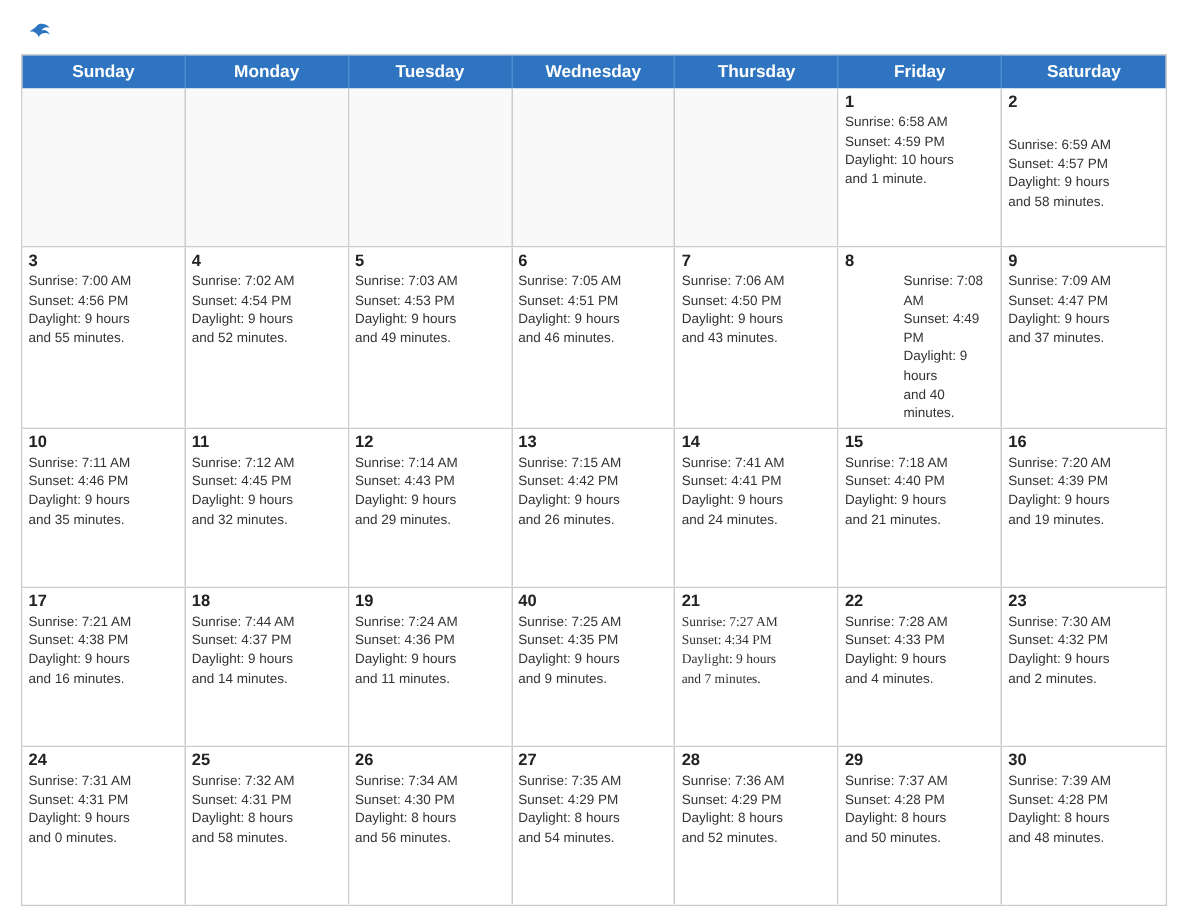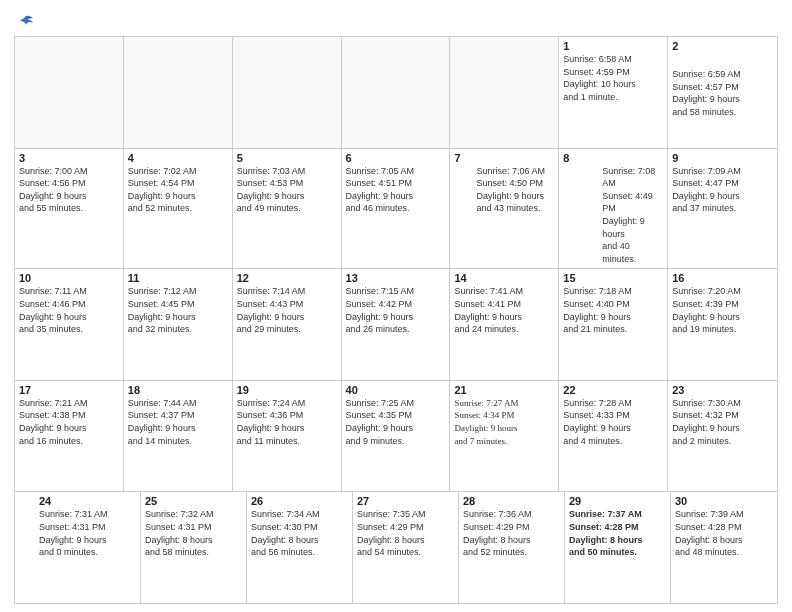--- a/index.html
+++ b/index.html
@@ -89,21 +89,20 @@
       flex-direction: column;
     }
     .cal-row {
       display: grid;
       grid-template-columns: repeat(7, 1fr);
       flex: 1;
       border-bottom: 1px solid #ccc;
     }
     .cal-row:last-child {
       border-bottom: none;
-      margin-left: 20px;
     }
     .cal-cell {
       border-right: 1px solid #ccc;
       padding: 3px 4px;
       font-size: 9px;
       color: #333;
       background: #fff;
       vertical-align: top;
       min-height: 0;
     }
@@ -141,20 +140,29 @@
       </div>
       <span class="logo-blue" style="font-size:18px;font-weight:bold;color:#1a6eb5;margin-top:-2px;margin-left:2px;"></span>
     </div>
     <div class="title-section">
       <div class="month-title"></div>
       <div class="subtitle"></div>
     </div>
   </div>
 
   <div class="calendar">
+    <div class="cal-header">
+    <div class="cal-header-cell">Sunday</div>
+        <div class="cal-header-cell">Monday</div>
+        <div class="cal-header-cell">Tuesday</div>
+        <div class="cal-header-cell">Wednesday</div>
+        <div class="cal-header-cell">Thursday</div>
+        <div class="cal-header-cell">Friday</div>
+        <div class="cal-header-cell">Saturday</div>
+      </div>
     <div class="cal-body">
     <div class="cal-row">
           <div class="cal-cell empty"></div>
           <div class="cal-cell empty"></div>
           <div class="cal-cell empty"></div>
           <div class="cal-cell empty"></div>
           <div class="cal-cell empty"></div>
           <div class="cal-cell">
             <span class="day-num">1</span>
             <div class="day-info" style="white-space: pre-line;">Sunrise: 6:58 AM
@@ -194,21 +202,21 @@
           </div>
           <div class="cal-cell">
             <span class="day-num">6</span>
             <div class="day-info" style="white-space: pre-line;">Sunrise: 7:05 AM
 Sunset: 4:51 PM
 Daylight: 9 hours
 and 46 minutes.</div>
           </div>
           <div class="cal-cell">
             <span class="day-num">7</span>
-            <div class="day-info" style="white-space: pre-line; margin-left: 22px;">Sunrise: 7:06 AM
+            <div class="day-info" style="white-space: pre-line;">Sunrise: 7:06 AM
 Sunset: 4:50 PM
 Daylight: 9 hours
 and 43 minutes.</div>
           </div>
           <div class="cal-cell">
             <span class="day-num">8</span>
             <div class="day-info" style="white-space: pre-line; margin-left: 39px;">Sunrise: 7:08 AM
 Sunset: 4:49 PM
 Daylight: 9 hours
 and 40 minutes.</div>
@@ -354,21 +362,21 @@
           </div>
           <div class="cal-cell">
             <span class="day-num">28</span>
             <div class="day-info" style="white-space: pre-line;">Sunrise: 7:36 AM
 Sunset: 4:29 PM
 Daylight: 8 hours
 and 52 minutes.</div>
           </div>
           <div class="cal-cell">
             <span class="day-num">29</span>
-            <div class="day-info" style="white-space: pre-line; font-weight: bold;">Sunrise: 7:37 AM
+            <div class="day-info" style="white-space: pre-line;">Sunrise: 7:37 AM
 Sunset: 4:28 PM
 Daylight: 8 hours
 and 50 minutes.</div>
           </div>
           <div class="cal-cell">
             <span class="day-num">30</span>
             <div class="day-info" style="white-space: pre-line;">Sunrise: 7:39 AM
 Sunset: 4:28 PM
 Daylight: 8 hours
 and 48 minutes.</div>

